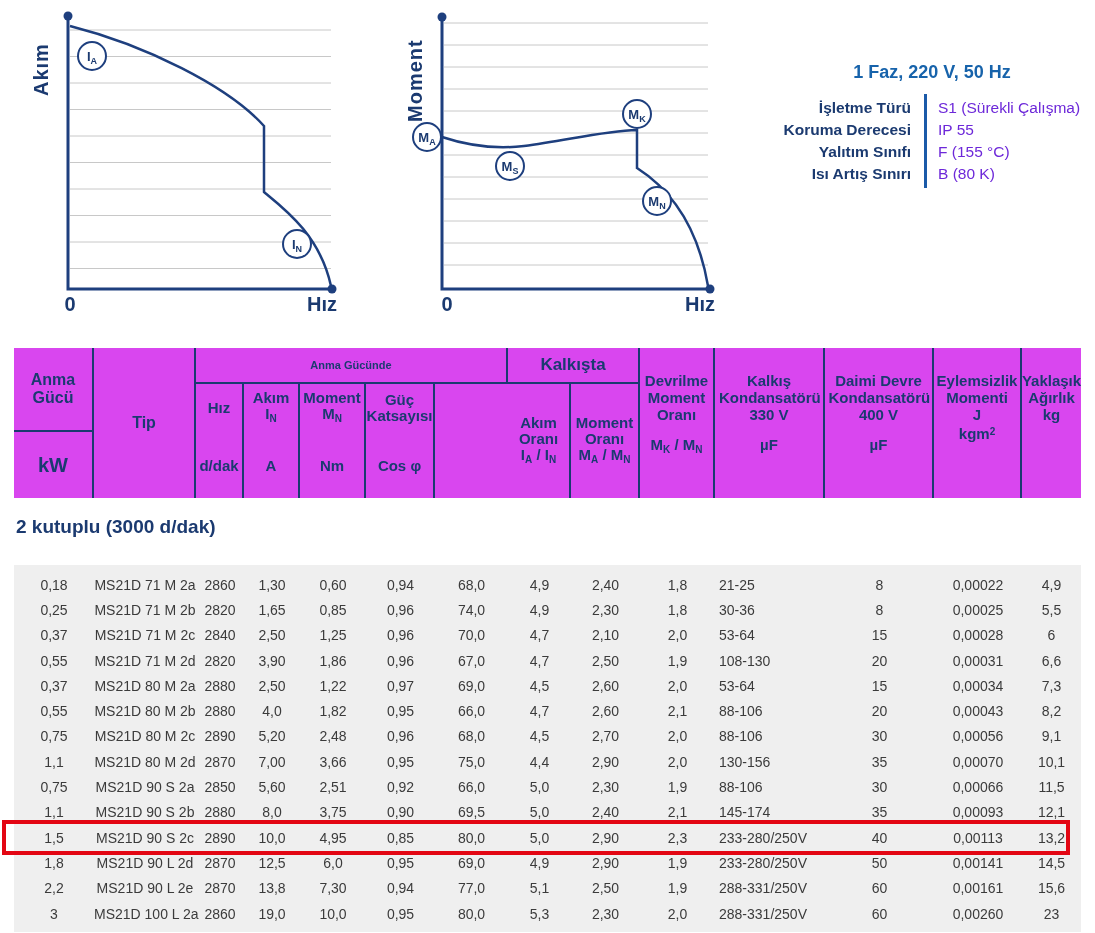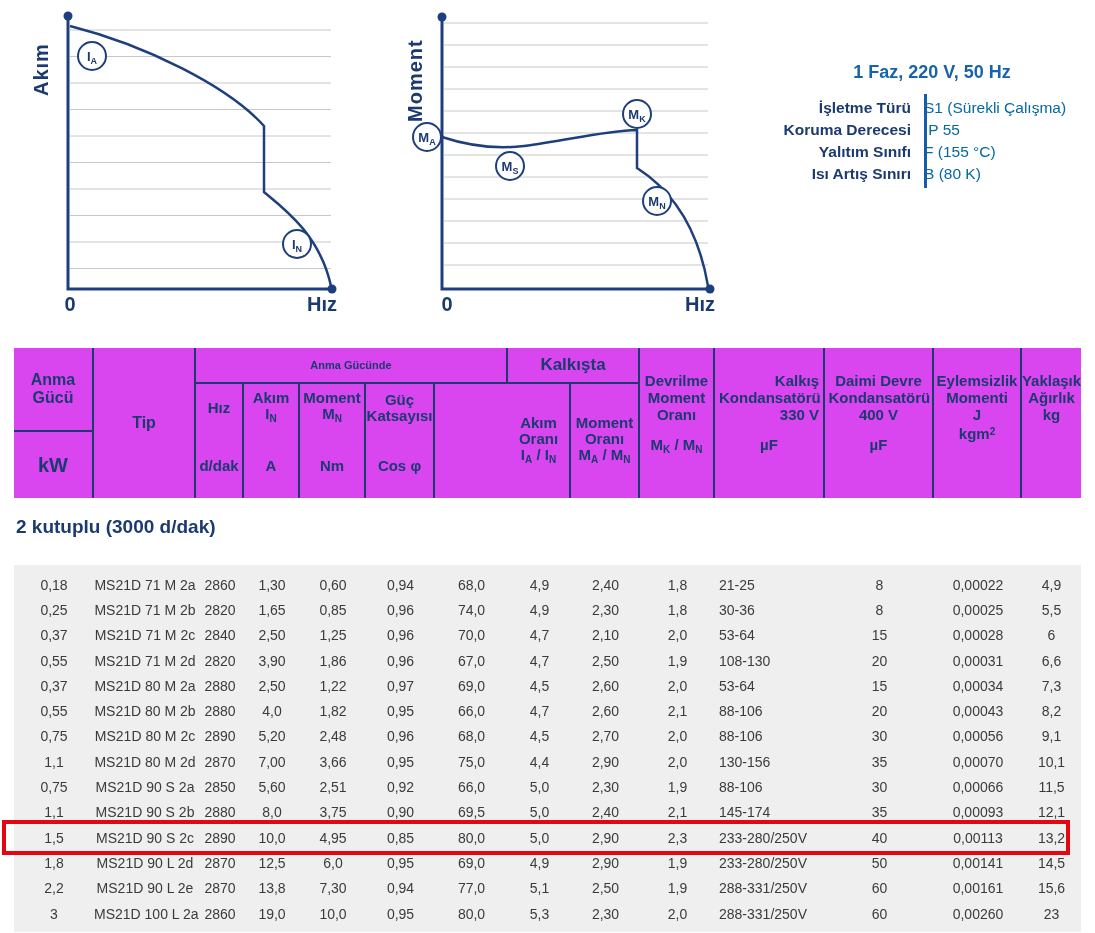--- a/index.html
+++ b/index.html
@@ -14,21 +14,21 @@
   .tick-label { font:bold 20px "Liberation Sans", sans-serif; fill:#1b3a70; }
   .pt-main { font:bold 13px "Liberation Sans", sans-serif; fill:#1b3a70; }
   .pt-sub  { font:bold 9px  "Liberation Sans", sans-serif; fill:#1b3a70; }
   
   .info-panel { position:absolute; left:778px; top:62px; width:308px; }
   .info-title { text-align:center; font-size:18px; font-weight:bold; color:#1763ab; }
   .info-rows { margin-top:14px; position:relative; display:grid; grid-template-columns:146px 1fr;
                line-height:22px; font-size:15.5px; }
   .info-divider { position:absolute; left:146px; top:-3px; bottom:-3px; width:3px; background:#1b5aa8; }
   .info-label { text-align:right; padding-right:13px; font-weight:bold; color:#1b3a70; white-space:nowrap; }
-  .info-value { color:#0369a1; white-space:nowrap; }
+  .info-value { padding-left:14px; color:#6d28d9; white-space:nowrap; }
   
   .thead {
     position:absolute; left:14px; top:348px; width:1067px; height:150px;
     background:#d946ef; color:#1b3a70; display:grid;
     grid-template-columns:80px 102px 48px 56px 66px 69px 73px 63px 69px 75px 110px 109px 88px 59px;
     grid-template-rows:36px 48px 66px;
     font-weight:bold; font-size:15px; text-align:center;
   }
   .thead > div { display:flex; flex-direction:column; align-items:center; justify-content:center; }
   .br { border-right:2px solid #1b3a70; }
@@ -194,21 +194,21 @@
       <div>I<sub>A</sub> / I<sub>N</sub></div>
     </div>
     <div class="h-kalk br" style="grid-column:9;">
       <div style="width:60px;">Moment Oranı</div>
       <div>M<sub>A</sub> / M<sub>N</sub></div>
     </div>
     <div class="h-full br" style="grid-column:10;">
       <div style="width:66px;">Devrilme Moment Oranı</div>
       <div class="un">M<sub>K</sub> / M<sub>N</sub></div>
     </div>
-    <div class="h-full br" style="grid-column:11;text-align:right;">
+    <div class="h-full br" style="grid-column:11;">
       <div style="width:100px;">Kalkış Kondansatörü 330 V</div>
       <div class="un">µF</div>
     </div>
     <div class="h-full br" style="grid-column:12;">
       <div style="width:100px;">Daimi Devre Kondansatörü 400 V</div>
       <div class="un">µF</div>
     </div>
     <div class="h-full br" style="grid-column:13;">
       <div style="width:100px;">Eylemsizlik Momenti</div>
       <div>J</div>

